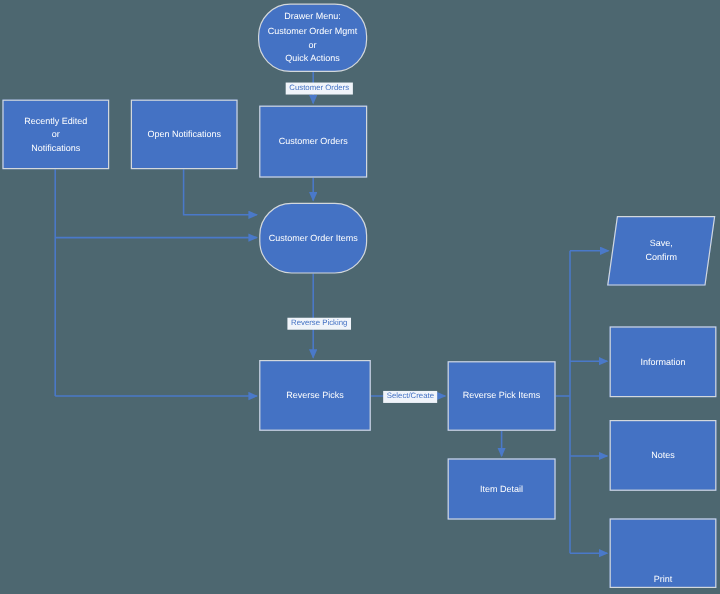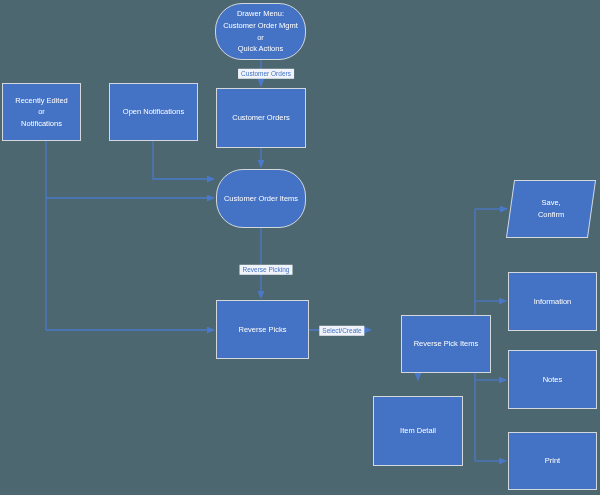--- a/index.html
+++ b/index.html
@@ -29,32 +29,32 @@
     color:var(--node-text);
     display:flex;align-items:center;justify-content:center;
     text-align:center;
     font-size:7.5px;line-height:1.55;
     white-space:pre-line;
     box-sizing:border-box;
   }
   .node span{white-space:pre-line;display:block;width:100%;}
   
   #node-drawer_menu{left:215px;top:3px;width:91px;height:57px;border-radius:27px;}
-  #node-recently_edited{left:2px;top:83px;width:79px;height:58px;}
+  #node-recently_edited{left:2px;top:83px;width:89px;height:58px;}
   #node-open_transactions{left:109px;top:83px;width:89px;height:58px;}
   #node-customer_orders{left:216px;top:88px;width:90px;height:60px;}
   #node-customer_order_items{left:216px;top:169px;width:90px;height:59px;border-radius:27px;}
   #node-reverse_picks{left:216px;top:300px;width:93px;height:59px;}
-  #node-reverse_pick_items{left:373px;top:315px;width:90px;height:58px;margin-left:28px;}
-  #node-item_detail{left:373px;top:382px;width:90px;height:70px;margin-top:14px;}
+  #node-reverse_pick_items{left:373px;top:301px;width:90px;height:58px;}
+  #node-item_detail{left:373px;top:382px;width:90px;height:51px;}
   #node-save_confirm{left:510px;top:180px;width:82px;height:58px;transform:skewX(-8deg);}
   #node-save_confirm span{transform:skewX(8deg);}
   #node-information{left:508px;top:272px;width:89px;height:59px;}
   #node-notes{left:508px;top:350px;width:89px;height:59px;}
-  #node-print{left:508px;top:432px;width:89px;height:58px;}
+  #node-print{left:508px;top:432px;width:89px;height:58px;align-items:flex-end;}
   
   .edge-label{
     position:absolute;
     background:var(--label-bg);
     color:var(--label-text);
     font-size:6.5px;line-height:1.3;
     padding:1px 3px;
     transform:translate(-50%,-50%);
     white-space:nowrap;
   }

